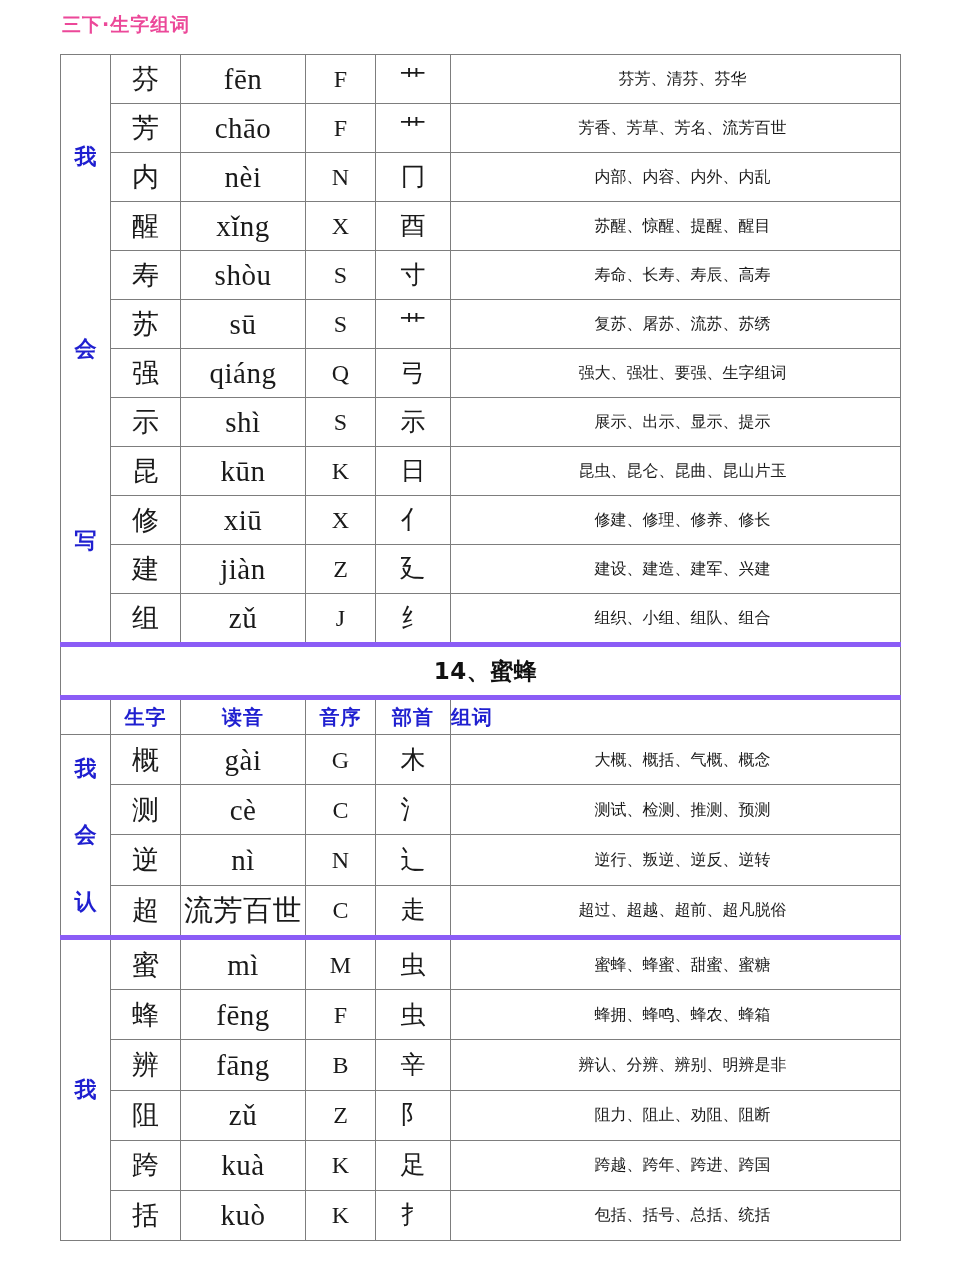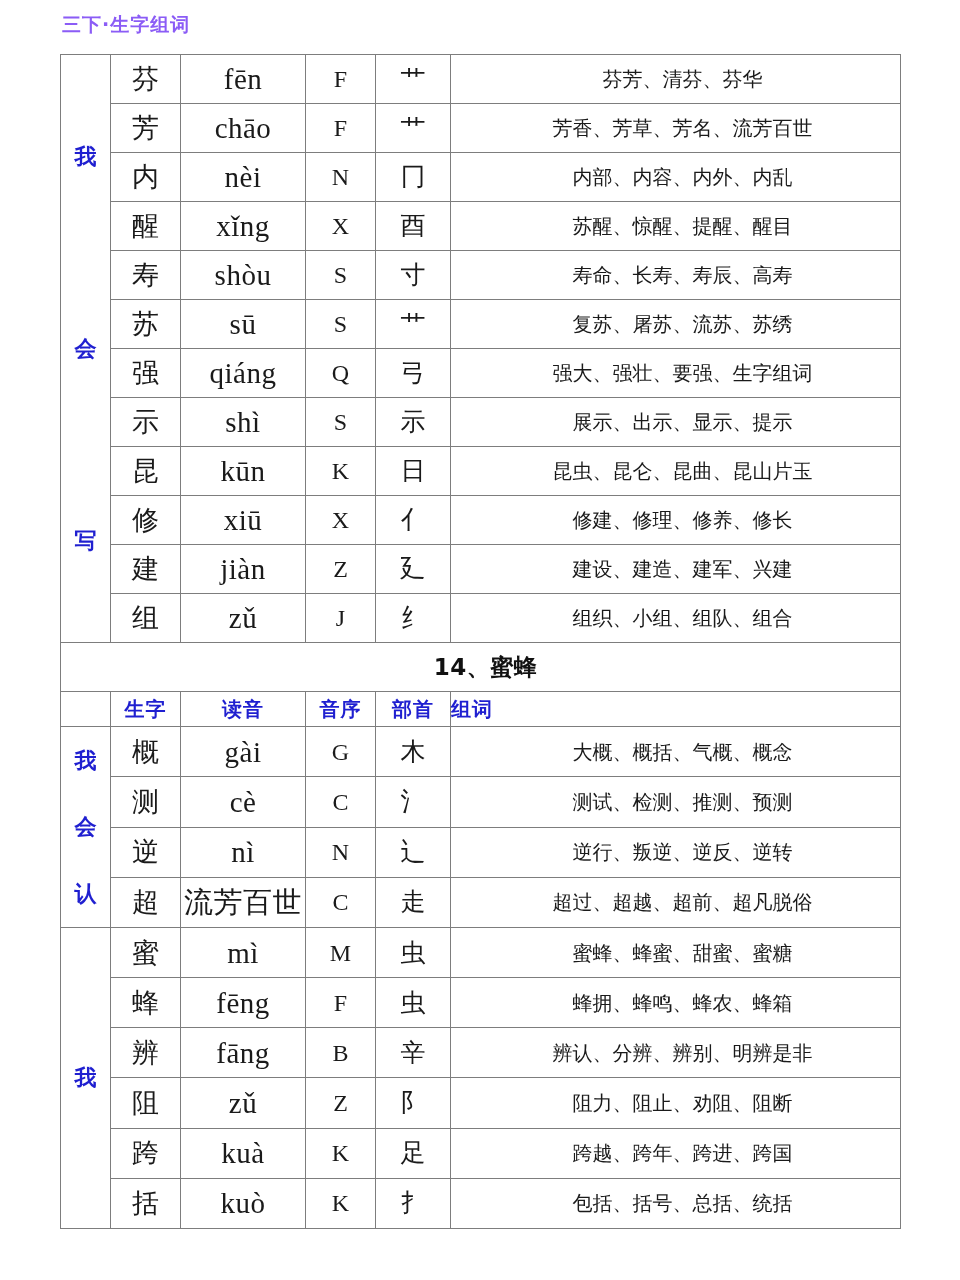--- a/index.html
+++ b/index.html
@@ -23,21 +23,21 @@
   }
 
   
   .doc-header {
     position: absolute;
     left: 62px;
     top: 12px;
     font-size: 19px;
     font-weight: bold;
     letter-spacing: 1px;
-    color: #8b5cf6;
+    color: #ec4899;
     font-family: "DejaVu Sans", "Liberation Sans", sans-serif;
     white-space: nowrap;
   }
 
   
   .sheet {
     position: absolute;
     left: 60px;
     top: 54px;
     width: 840px;
@@ -99,21 +99,21 @@
     font-size: 24px;
     line-height: 48px;
     font-family: "Liberation Serif", "DejaVu Serif", serif;
   }
   .cell-bs {
     font-size: 25px;
     line-height: 48px;
     font-family: "Liberation Serif", "DejaVu Serif", serif;
   }
   .cell-ci {
-    font-size: 20px;
+    font-size: 16px;
     line-height: 48px;
     text-align: left;
     padding-left: 14px !important;
     white-space: nowrap;
     font-family: "Liberation Serif", "DejaVu Serif", serif;
     margin-top: 25px;
   }
 
   
   .sec-cell {
@@ -136,21 +136,21 @@
   .hdr-txt {
     color: #1f1fd0;
     font-weight: bold;
     font-size: 20px;
     line-height: 34px;
     font-family: "DejaVu Sans", "Liberation Sans", sans-serif;
     letter-spacing: 1px;
   }
   .hdr-blank { background:#ffffff; }
 
-  .thick-top td { border-top: 1px solid #8b5cf6; }
+  .thick-top td { border-top: 5px solid #8b5cf6; }
 </style>
 </head>
 <body>
 
 <div class="page">
 
   <div class="doc-header">三下·生字组词</div>
 
   <table class="sheet">
     <colgroup>

